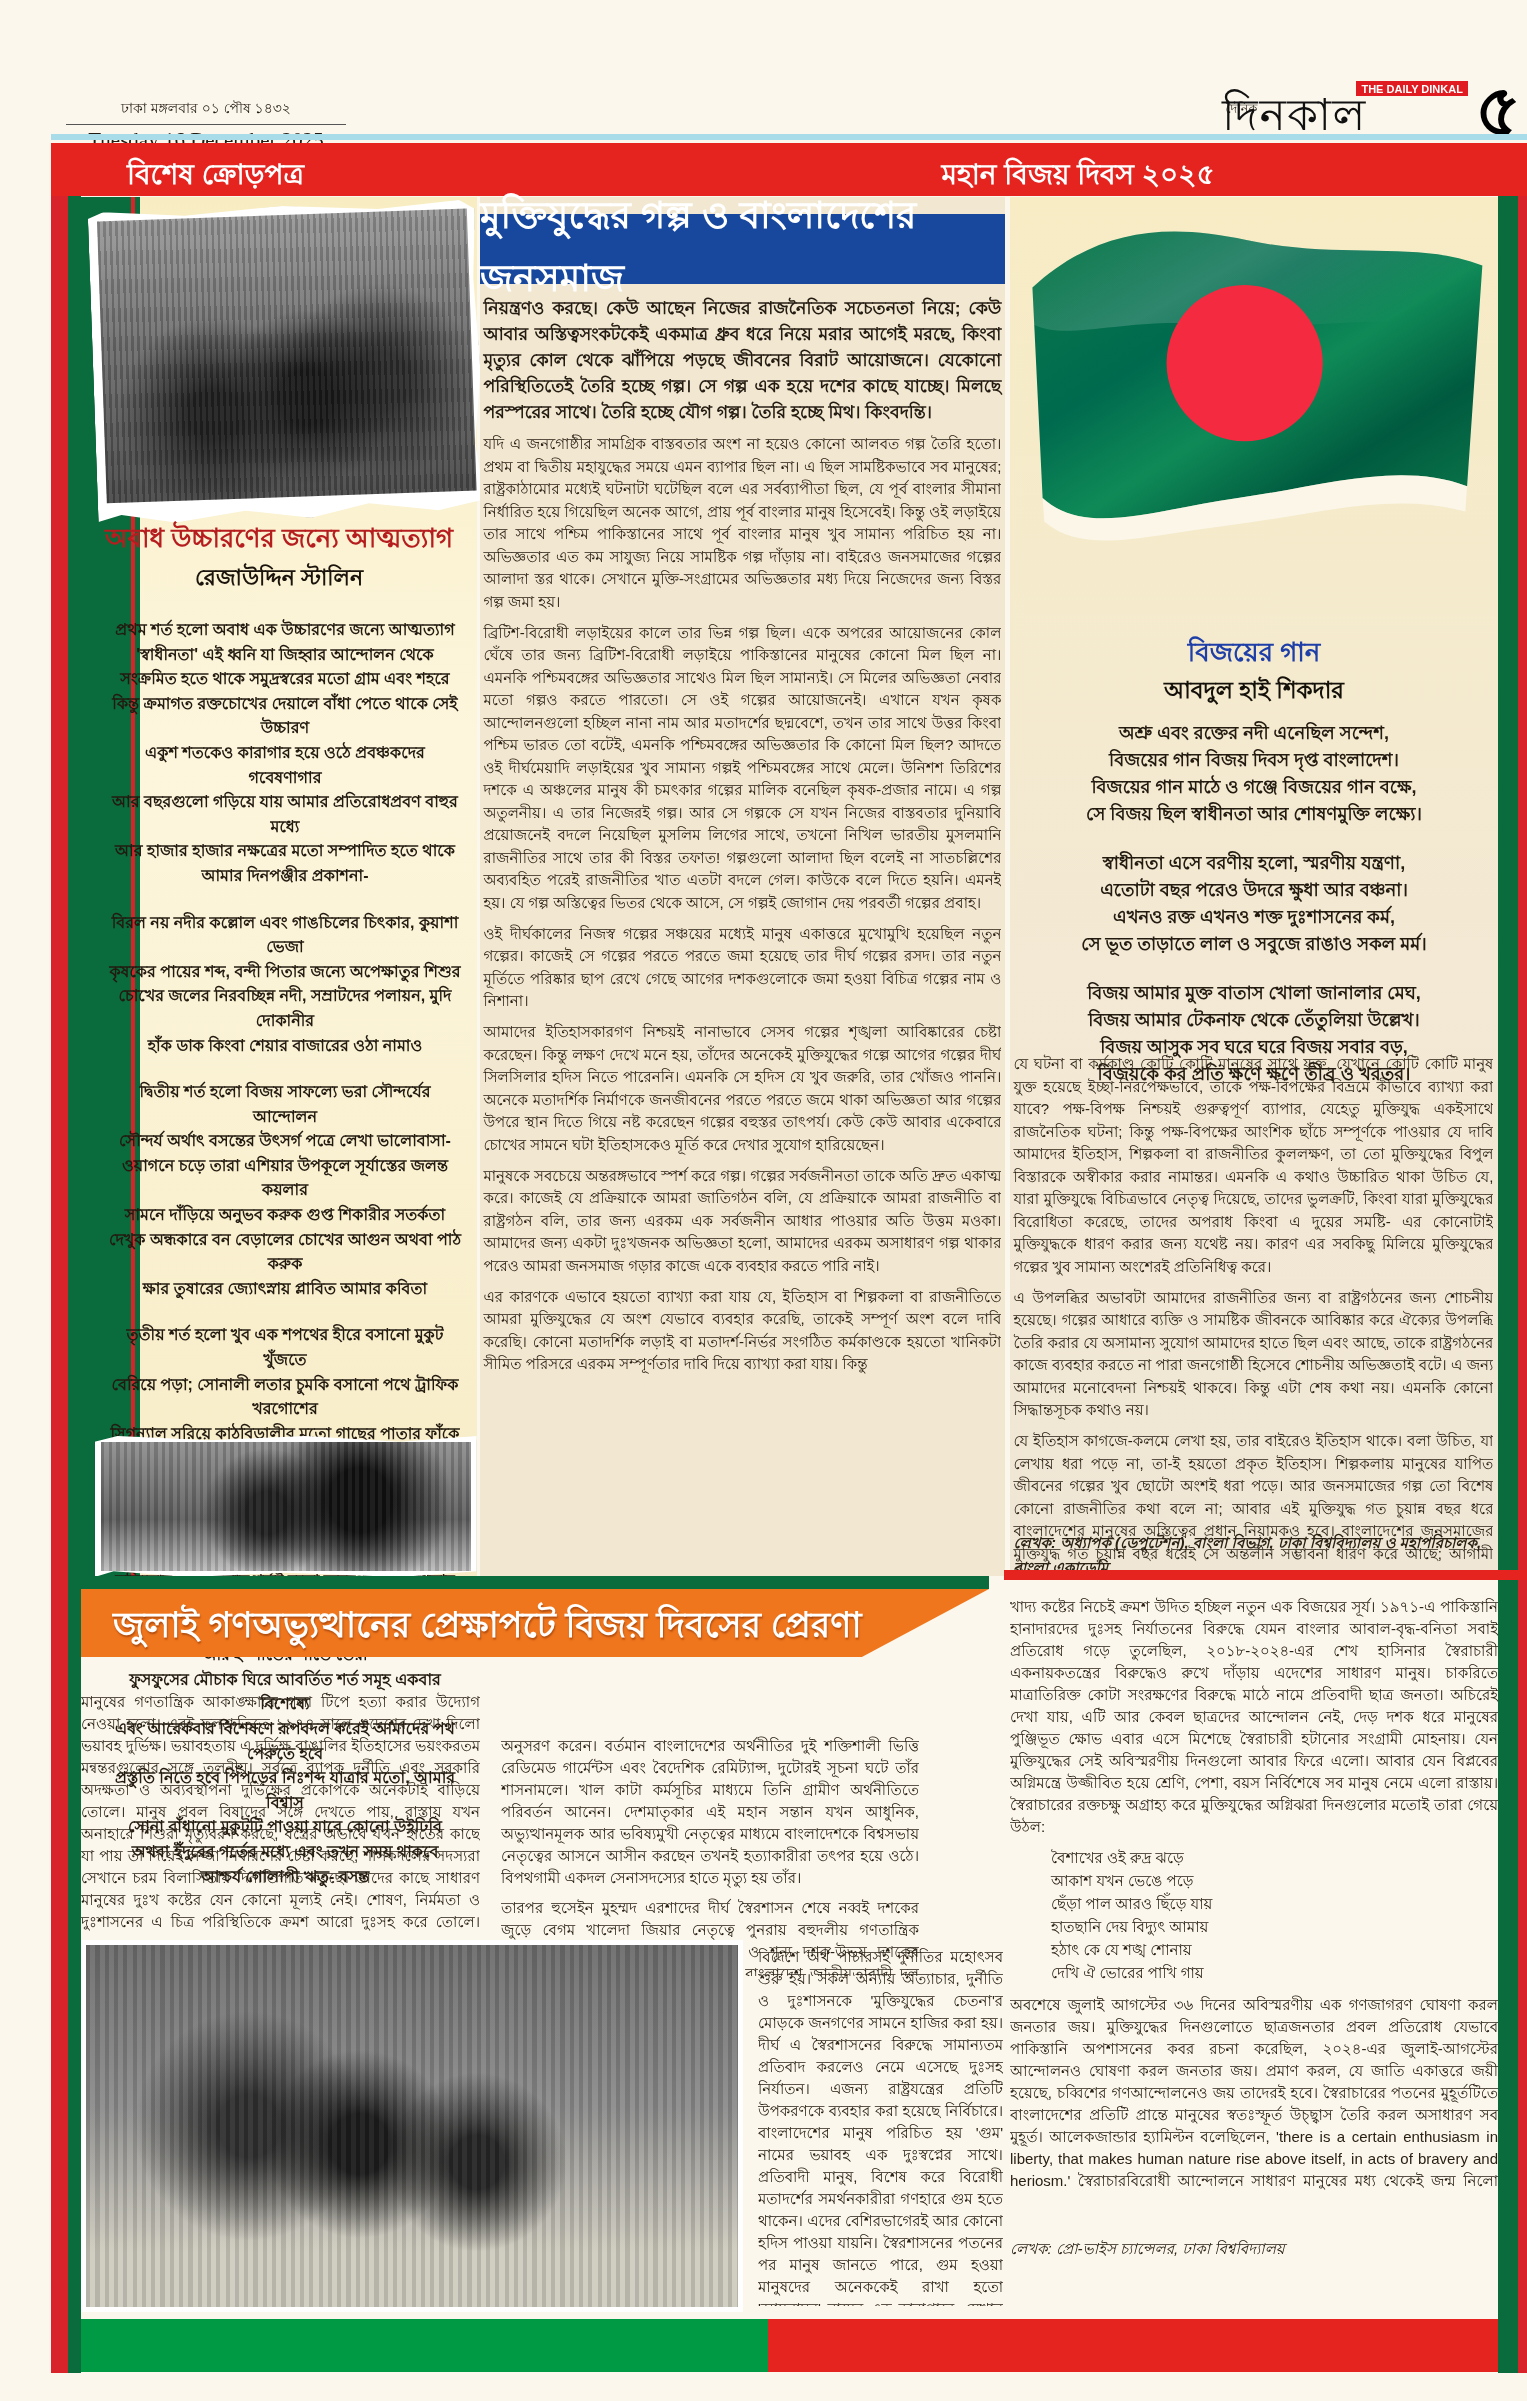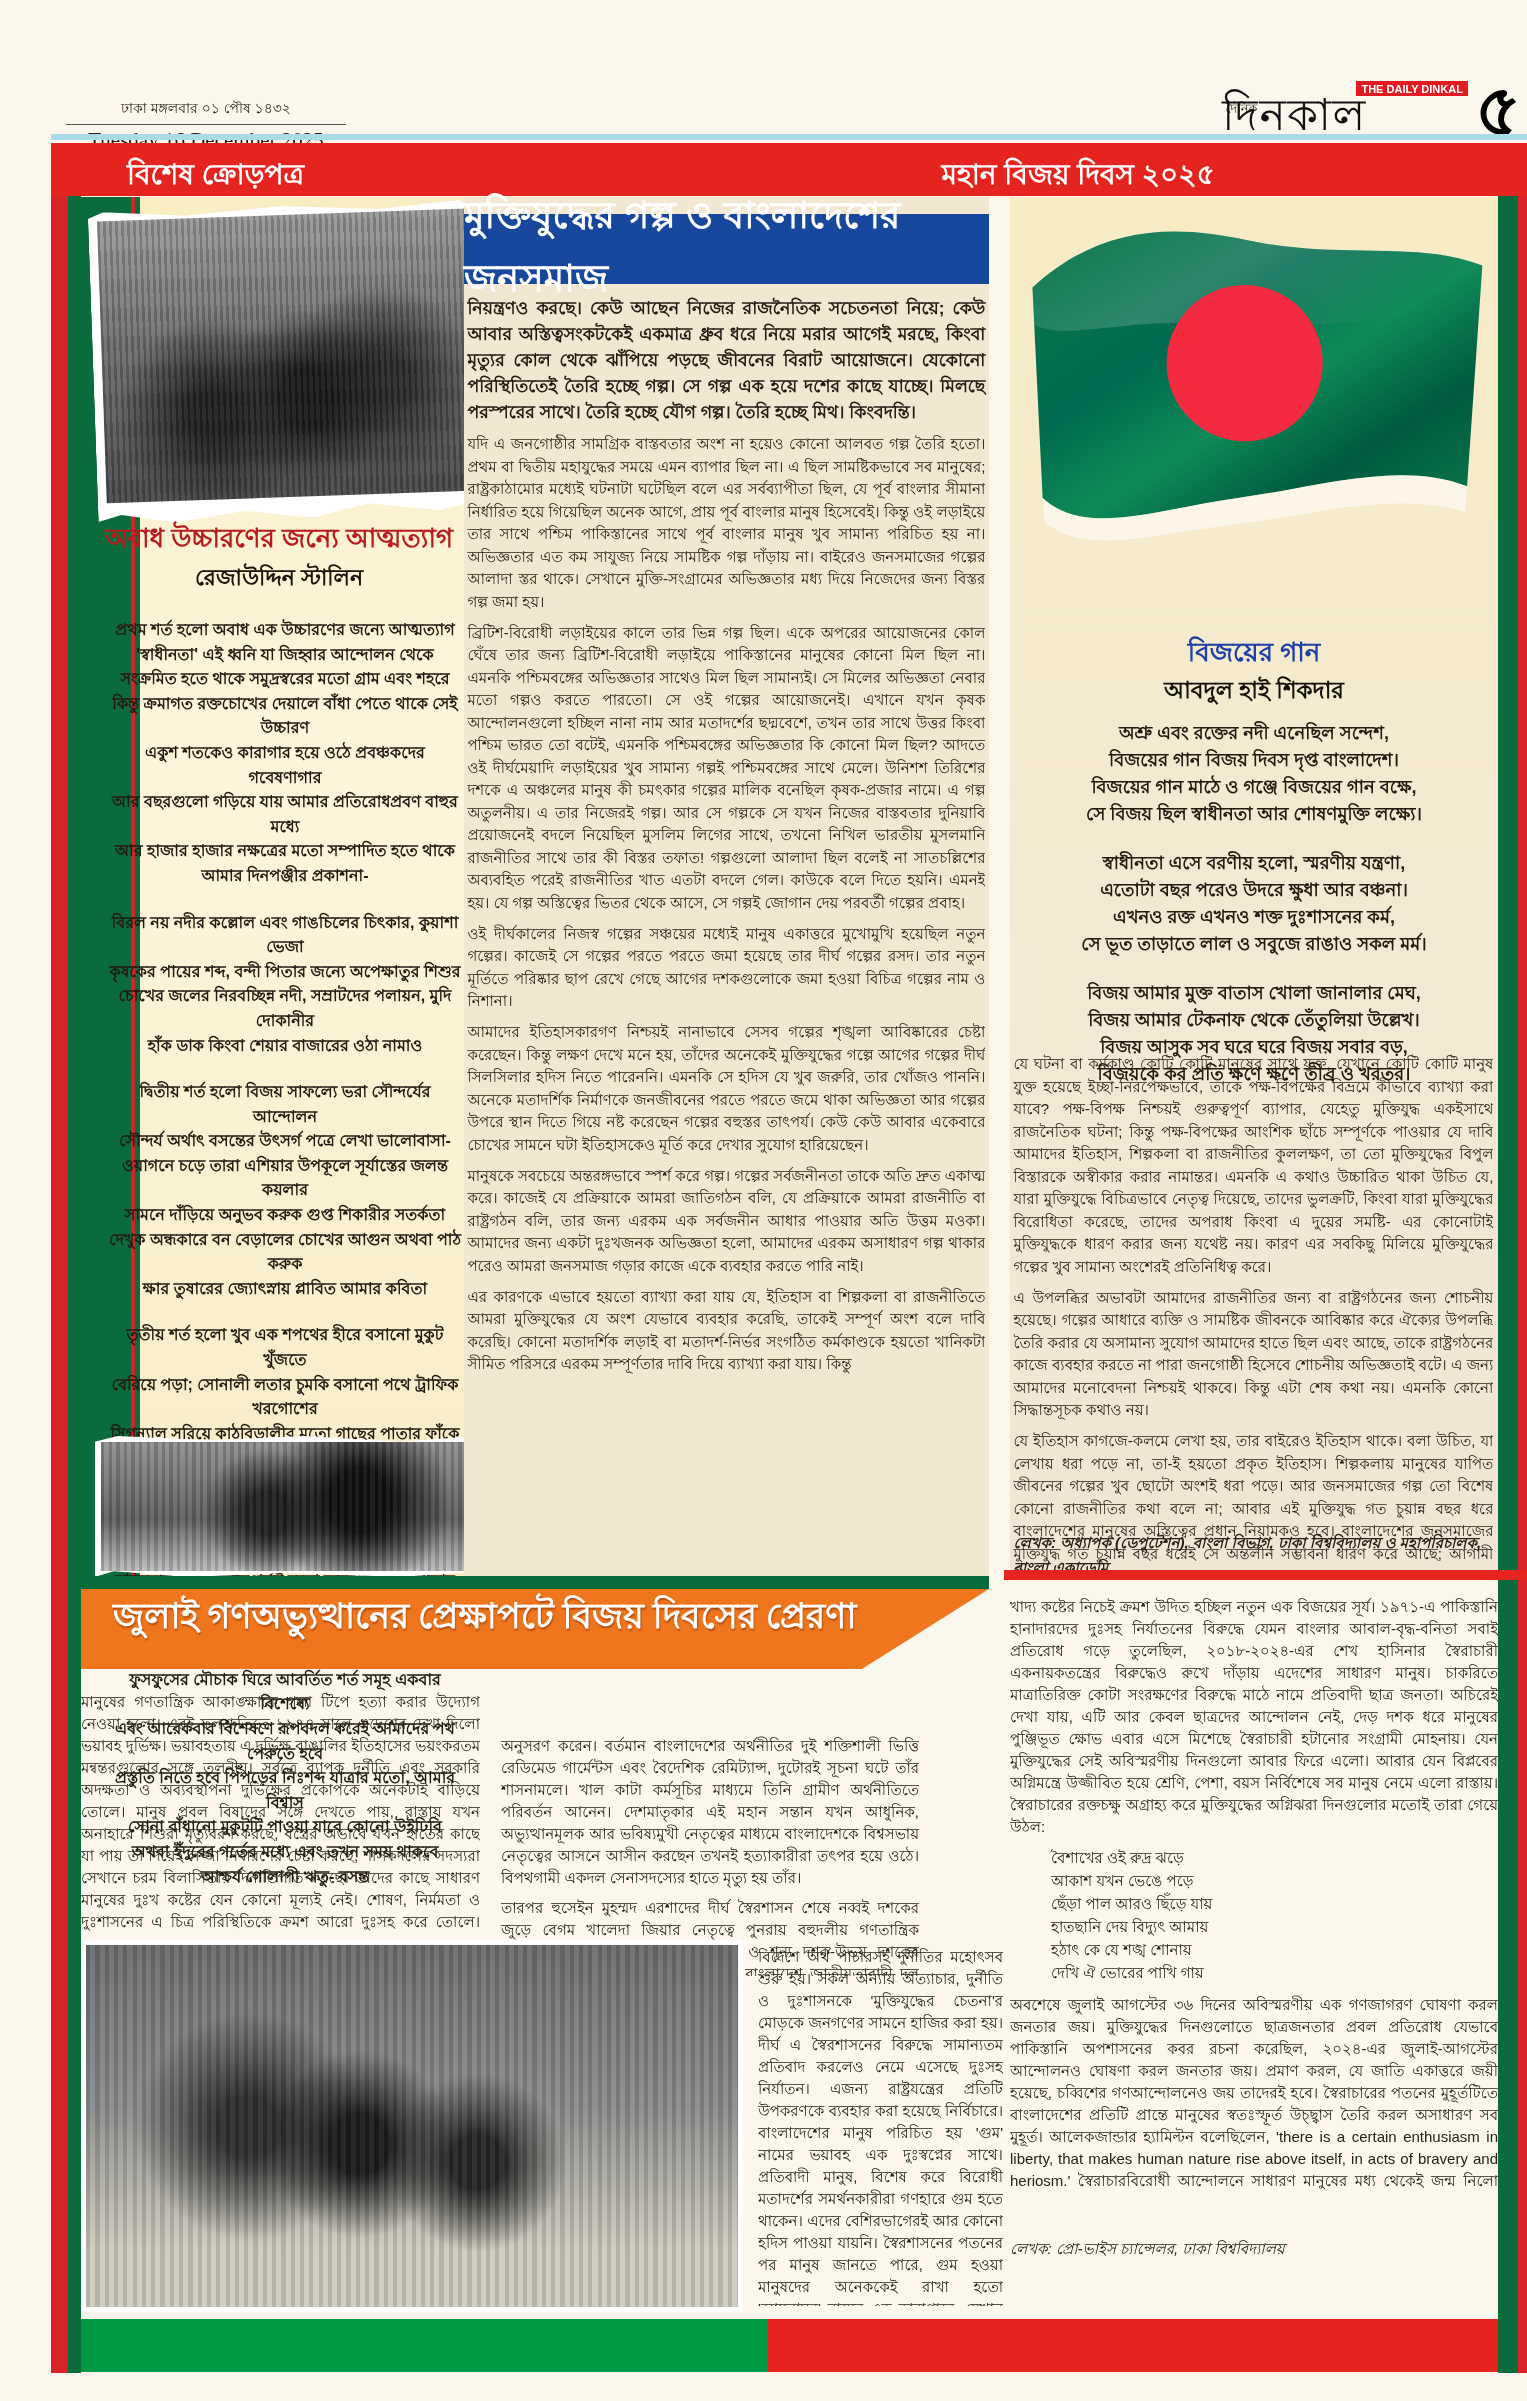--- a/index.html
+++ b/index.html
@@ -24,21 +24,21 @@
 
   .cyan-rule{position:absolute;left:51px;top:134px;width:1477px;height:6px;background:#a9dcE9;}
   .red-band{position:absolute;left:51px;top:143px;width:1477px;height:53px;background:#e52420;}
   .band-label{position:absolute;color:#fff;font-weight:bold;font-size:28px;top:153px;}
   .band-label.left{left:127px;}
   .band-label.right{left:887px;width:382px;text-align:center;}
 
   
   .leftcol{position:absolute;left:81px;top:197px;width:396px;height:1379px;background:linear-gradient(180deg,#f8edc2,#fdf6dd 40%,#f7ecc6);}
   .leftcol .greenband{position:absolute;left:0;top:0;width:59px;height:100%;background:linear-gradient(90deg,#0a6b3c 84%,#d9232b 84%,#d9232b 92%,#0a6b3c 92%);}
-  .midcol{position:absolute;left:464px;top:197px;width:525px;height:1379px;background:#f2e7d0;}
+  .midcol{position:absolute;left:480px;top:197px;width:525px;height:1379px;background:#f2e7d0;}
   .rightcol{position:absolute;left:1010px;top:197px;width:488px;height:1379px;background:linear-gradient(180deg,#f7ecc4,#f3e9d4 55%,#f0e6d5);}
 
   
   .bw{background:
       repeating-linear-gradient(90deg,rgba(0,0,0,.18) 0 2.5px,rgba(255,255,255,.05) 2.5px 6px),
       radial-gradient(circle at 30% 70%,#222 0 8%,transparent 30%),
       radial-gradient(circle at 55% 65%,#1a1a1a 0 10%,transparent 32%),
       radial-gradient(circle at 75% 60%,#2d2d2d 0 9%,transparent 30%),
       linear-gradient(180deg,#9a9a9a,#6f6f6f 45%,#4a4a4a);}
   .photo1{position:absolute;left:12px;top:8.5px;width:370px;height:282px;transform:rotate(-2deg);
@@ -81,22 +81,22 @@
   .bodytext{position:absolute;font-size:15px;line-height:22.5px;text-align:justify;overflow:hidden;color:#2a2014;}
   .bodytext .para{margin:0 0 8.5px;text-indent:0;}
   .mid-body{left:3.4px;top:236px;width:518px;height:1137px;}
   .right-body{left:3.4px;top:840px;width:480px;height:520px;margin-top:16px;}
   .credit{position:absolute;font-size:15px;font-style:italic;color:#2a2014;}
   .right-credit{left:3.4px;top:1334px;width:480px;font-weight:bold;}
   .hr-red{position:absolute;left:1004px;top:1570px;width:524px;height:10.2px;background:#e52420;}
 
   
   .bot-greenbar{position:absolute;left:81px;top:1576px;width:908px;height:12.7px;background:#0a6b3c;}
-  .orange-head{position:absolute;left:81px;top:1589px;width:908px;height:80px;background:#f0761d;
-      clip-path:polygon(0 0,100% 0,86% 100%,0 100%);display:flex;align-items:flex-start;font-family:Liberation Serif, serif;}
+  .orange-head{position:absolute;left:81px;top:1589px;width:908px;height:68px;background:#f0761d;
+      clip-path:polygon(0 0,100% 0,86% 100%,0 100%);display:flex;align-items:flex-end;}
   .orange-head .t{color:#fff;font-weight:bold;font-size:35px;padding-left:32px;text-shadow:0.8px 1.7px 1.7px rgba(120,40,0,.5);}
   .bot-col{position:absolute;font-size:15px;line-height:22px;text-align:justify;overflow:hidden;color:#2a2014;}
   .bot-col .para{margin:0 0 7.6px;}
   .bcol1{left:81px;top:1691px;width:399px;height:241px;}
   .bcol2{left:501px;top:1691px;width:418px;height:241px;margin-top:44px;}
   .bcol2b{left:758px;top:1946px;width:245px;height:360px;}
   .bcol3{left:1010px;top:1596px;width:488px;height:594px;}
   .song{margin:5.1px 0 10.2px 41px;font-style:normal;}
   .song div{line-height:23px;}
   .bot-credit{left:1010px;top:2237px;width:488px;}

